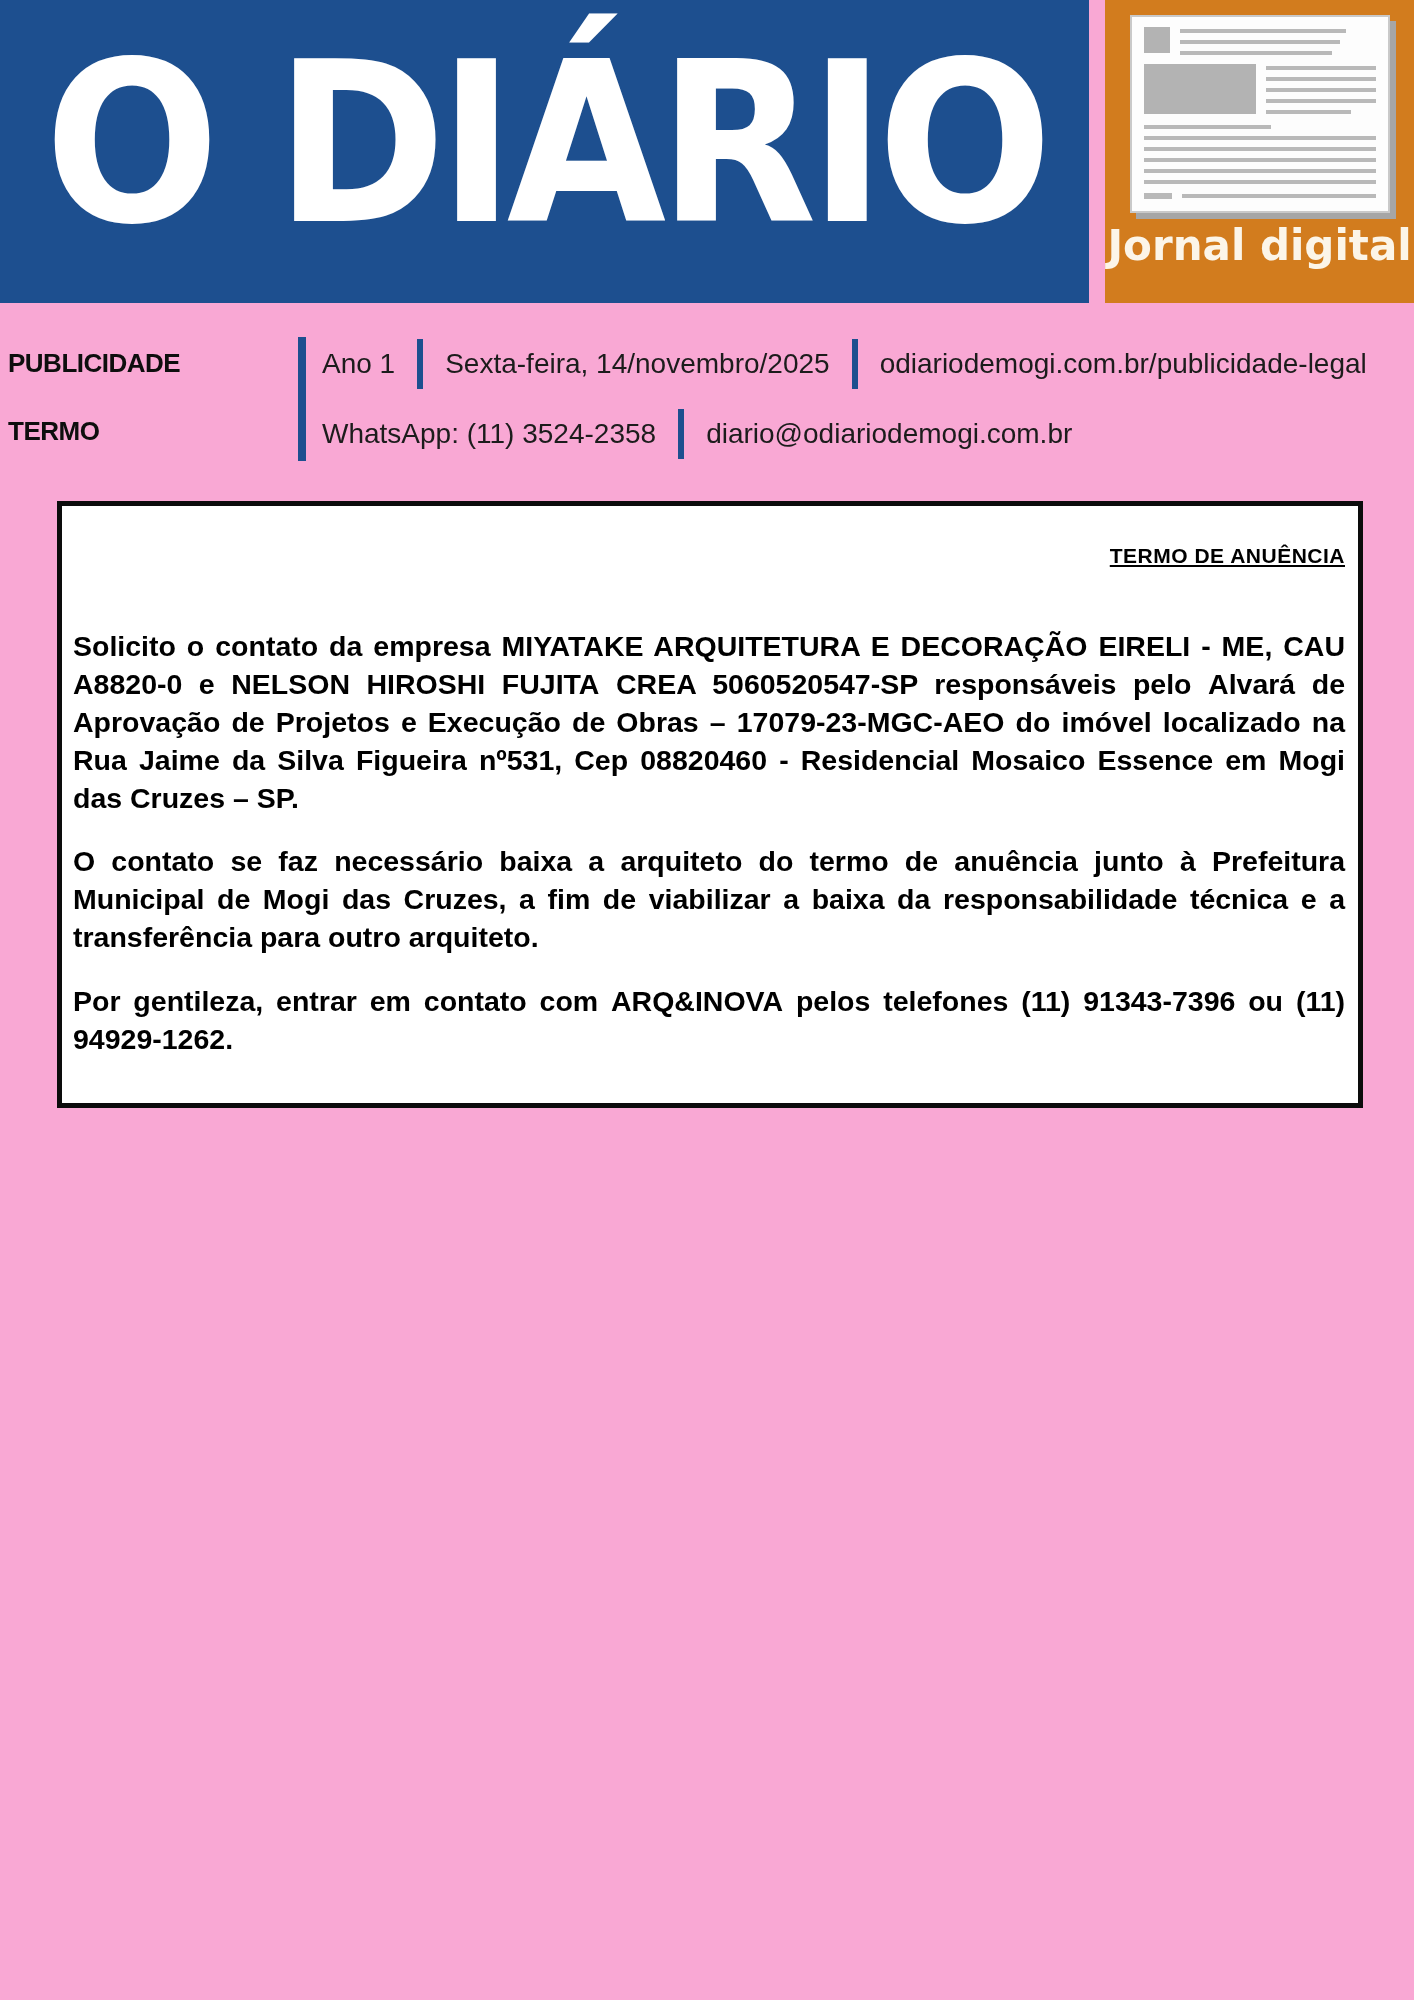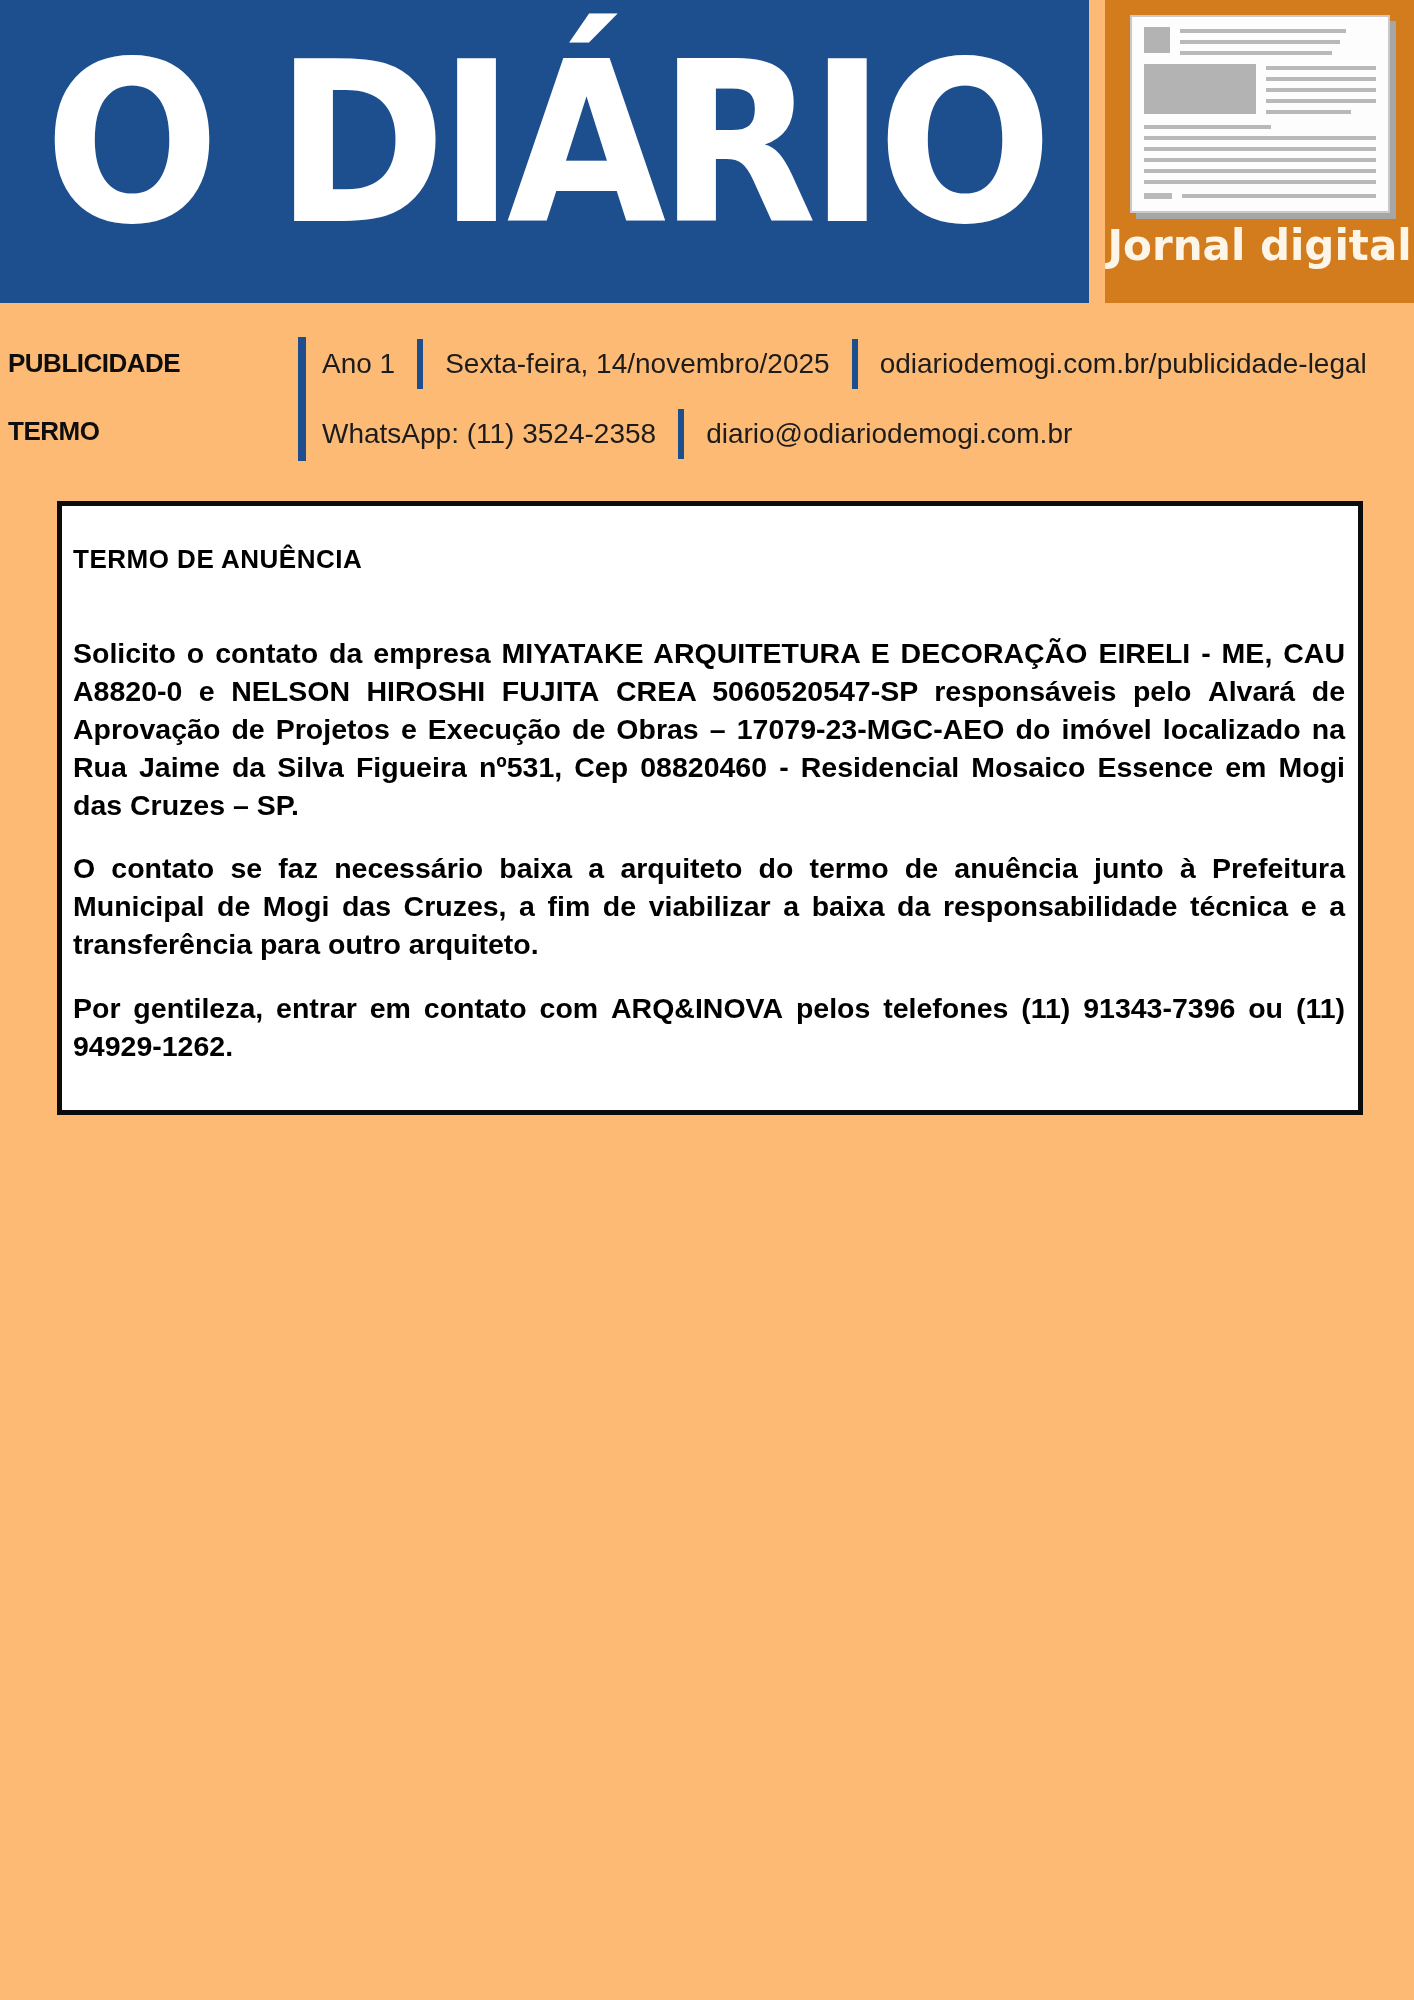--- a/index.html
+++ b/index.html
@@ -1,19 +1,19 @@
 <!DOCTYPE html>
 <html><head>
 <meta charset="utf-8">
 <style>
   * { margin:0; padding:0; box-sizing:border-box; }
   body { background:#e8e8e8; font-family:"Liberation Sans","DejaVu Sans",sans-serif; }
   .page {
     position:relative; width:1414px; height:2000px; margin:0 auto;
-    background:#fdba74; overflow:hidden; color:#111;
+    background:#f9a8d4; overflow:hidden; color:#111;
   }
 
   
   .masthead { display:flex; height:303px; }
   .masthead-blue {
     width:1093px; height:303px; background:#1d4f8f;
     display:flex; align-items:center; justify-content:center;
   }
   .logo-title {
     font-family:"DejaVu Sans",sans-serif; font-weight:bold;
@@ -53,22 +53,22 @@
   .pub-right { flex:1; display:flex; flex-direction:column; justify-content:space-around; }
   .pub-row { display:flex; align-items:center; font-size:28px; color:#1c1c1c; }
   .pub-sep { width:6px; height:50px; background:#1d4f8f; margin:0 22px; flex:none; }
 
   
   .doc-box {
     width:1306px; margin:32px 0 0 57px; border:5px solid #0c0c0c;
     padding:26px 13px 44px 11px; background:#fff;
   }
   .doc-title {
-    text-align:left; font-weight:bold; font-size:26px; color:#000;
-    margin:12px 0 60px 0; letter-spacing:0.5px;
+    text-align:right; font-weight:bold; font-size:21px; color:#000;
+    margin:12px 0 60px 0; letter-spacing:0.5px;text-decoration:underline;
   }
   .doc-box p {
     font-size:28.5px; line-height:1.33; color:#000; text-align:justify;
     margin-bottom:26px;
     font-weight:bold;
   }
   .doc-box p:last-child { margin-bottom:0; }
 </style>
 </head>
 <body>

